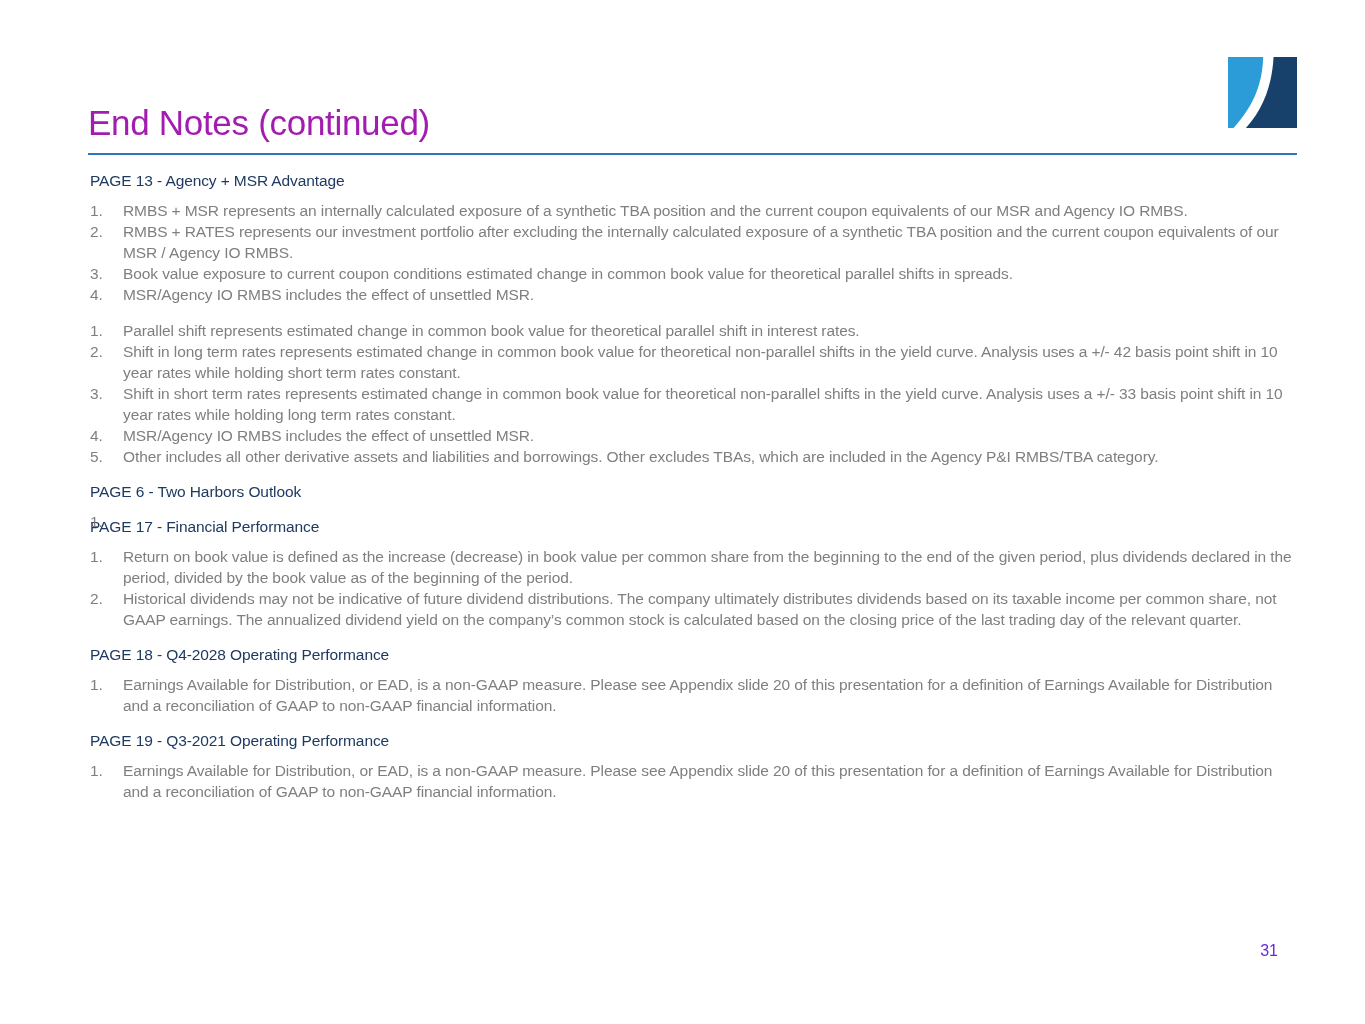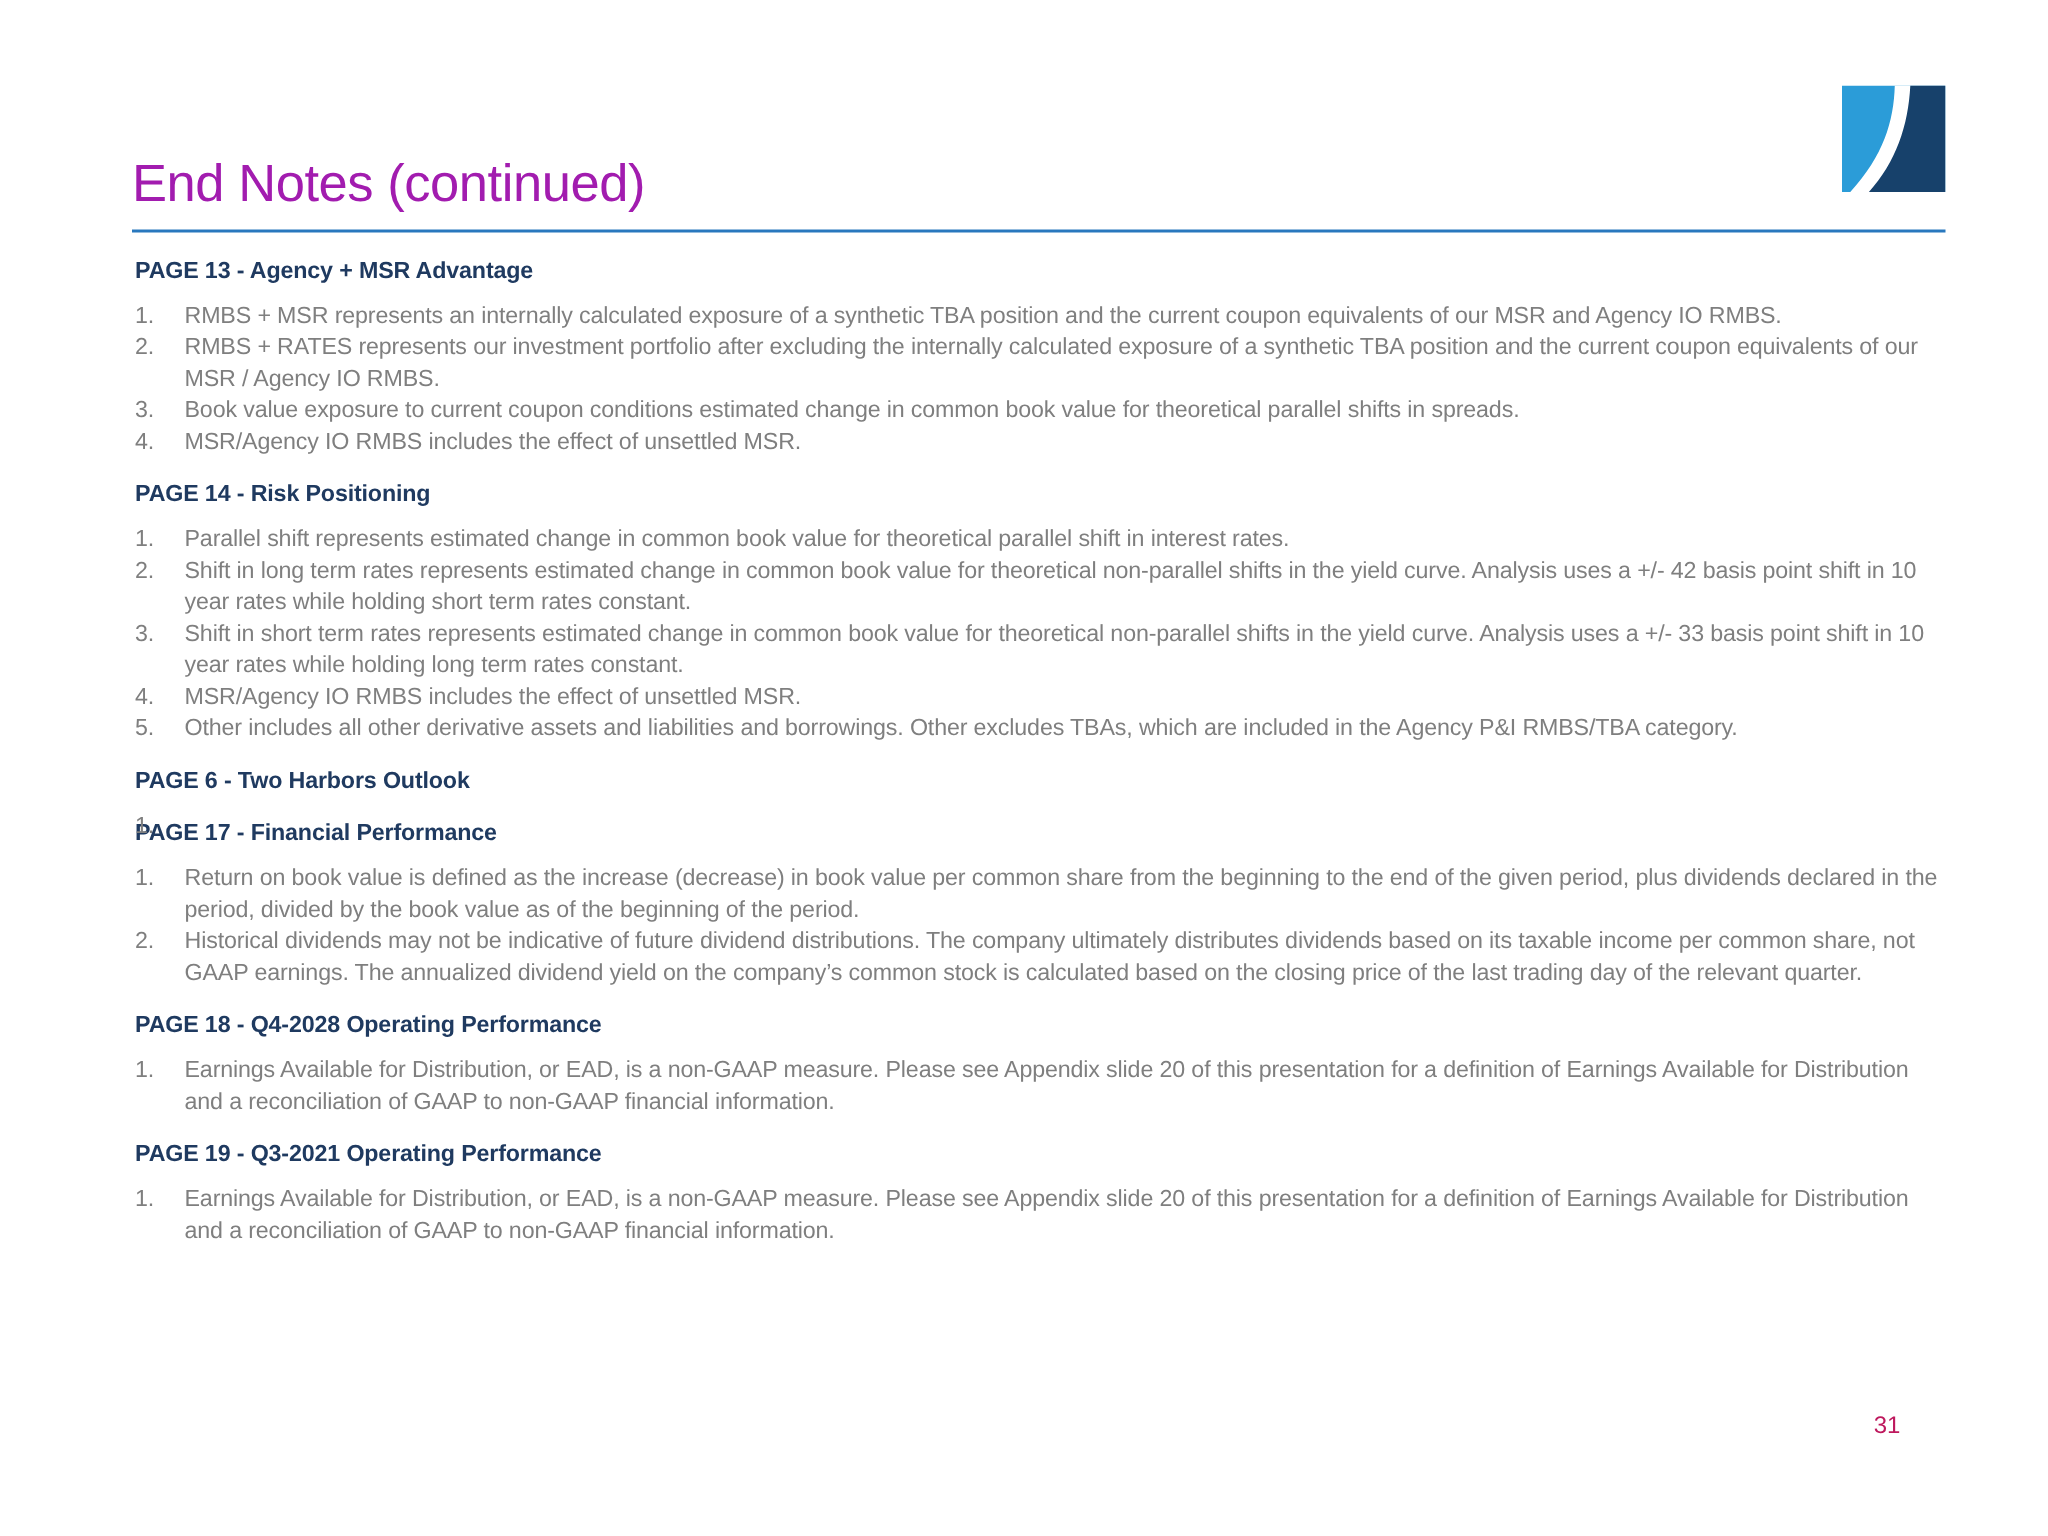--- a/index.html
+++ b/index.html
@@ -21,34 +21,34 @@
 
   .title-rule {
     position: absolute; left: 88px; top: 153px;
     width: 1209px; height: 2px; background: #2978BE;
   }
 
   .content { position: absolute; left: 88px; top: 171px; width: 1212px; }
 
   .section { margin-bottom: 15px; }
   .section-heading {
-    font-size: 15.5px; line-height: 20px; font-weight: 700;
+    font-size: 15.5px; line-height: 20px; font-weight: 400;
     color: #1F3A60; margin: 0 0 9px 2px; letter-spacing: -0.1px;
   }
   .section-list {
     list-style: none; margin: 0; padding: 0;
     color: #7F7F7F; font-size: 15.5px; line-height: 21px;
     letter-spacing: -0.1px;
   }
   .section-list li { position: relative; padding-left: 35px; }
   .list-num { position: absolute; left: 2px; top: 0; }
 
   .page-number {
     position: absolute; left: 1238px; top: 942px; width: 40px;
-    text-align: center; font-size: 16px; color: #be185d;
+    text-align: right; font-size: 16px; color: #6d28d9;
   }
 </style>
 </head>
 <body>
 
 <div class="slide">
 
   <h1 class="page-title">End Notes (continued)</h1>
 
   <div class="logo">
@@ -81,21 +81,20 @@
   </li>
 
   <li>
     <span class="list-num">4.</span>
     <span>MSR/Agency IO RMBS includes the effect of unsettled MSR.</span>
   </li>
 </ol>
   </div>
 
   <div class="section">
-    <h2 class="section-heading">PAGE 14 - Risk Positioning</h2>
     <ol class="section-list">
   <li>
     <span class="list-num">1.</span>
     <span>Parallel shift represents estimated change in common book value for theoretical parallel shift in interest rates.</span>
   </li>
 
   <li>
     <span class="list-num">2.</span>
     <span>Shift in long term rates represents estimated change in common book value for theoretical non-parallel shifts in the yield curve. Analysis uses a +/- 42 basis point shift in 10 year rates while holding short term rates constant.</span>
   </li>

